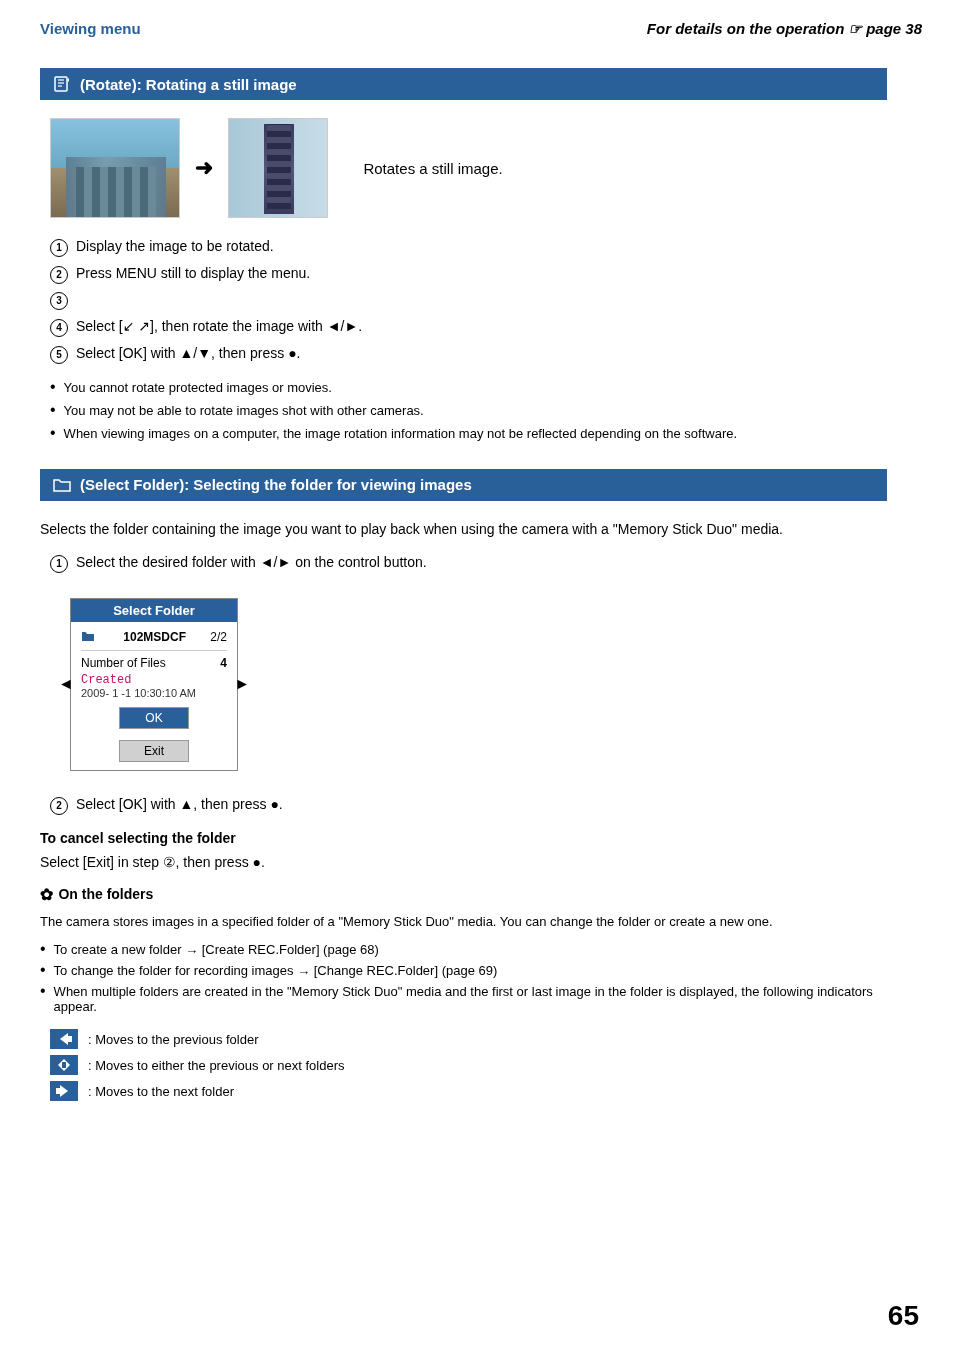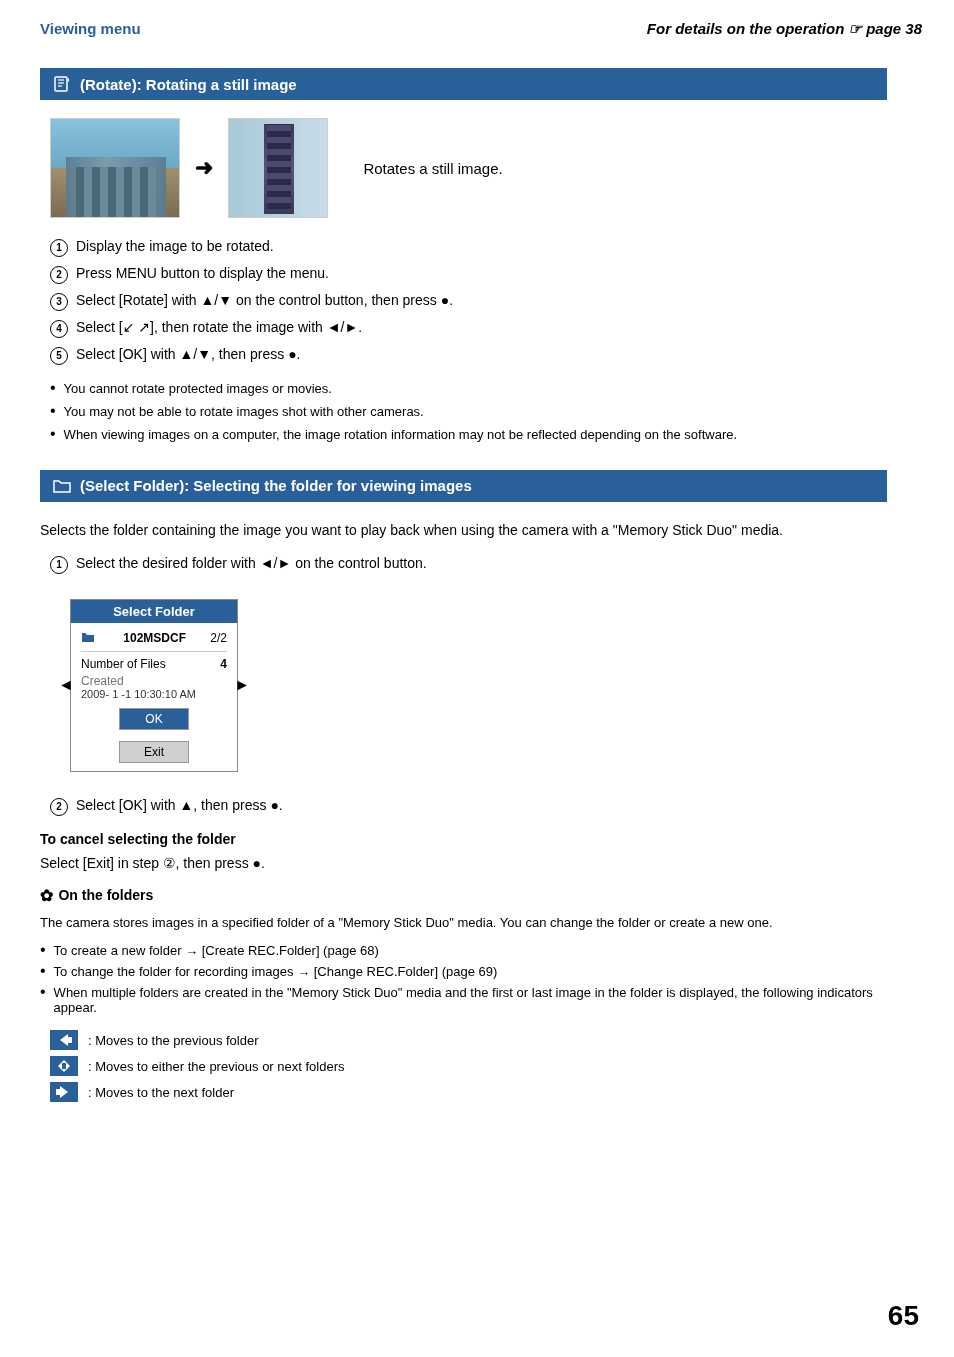--- a/index.html
+++ b/index.html
@@ -314,25 +314,24 @@
       <span style="margin-left: 35px; font-size: 15px;">Rotates a still image.</span>
     </div>
 
     <div class="steps">
       <div class="step-item">
         <span class="circled">1</span>
         <span>Display the image to be rotated.</span>
       </div>
       <div class="step-item">
         <span class="circled">2</span>
-        <span>Press MENU button to display the menu.</span>
+        <span>Press MENU still to display the menu.</span>
       </div>
       <div class="step-item">
         <span class="circled">3</span>
-        <span>Select [Rotate] with ▲/▼ on the control button, then press ●.</span>
       </div>
       <div class="step-item">
         <span class="circled">4</span>
         <span>Select [↙ ↗], then rotate the image with ◄/►.</span>
       </div>
       <div class="step-item">
         <span class="circled">5</span>
         <span>Select [OK] with ▲/▼, then press ●.</span>
       </div>
     </div>
@@ -383,21 +382,21 @@
                 </svg>
               </span>
               <span style="font-weight: bold; font-size: 12px;">102MSDCF</span>
               <span style="font-size: 12px;">2/2</span>
             </div>
             <div class="folder-box-divider"></div>
             <div class="folder-box-row">
               <span style="font-size: 12px;">Number of Files</span>
               <span style="font-size: 12px; font-weight: bold;">4</span>
             </div>
-            <div style="font-size: 12px; color: #737373;">
+            <div style="font-size: 12px; color: #be185d; font-family: Liberation Mono, monospace;">
               <span>Created</span>
             </div>
             <div class="folder-box-date">2009- 1 -1  10:30:10 AM</div>
             <div class="folder-box-buttons">
               <div class="folder-btn selected">OK</div>
               <div class="folder-btn">Exit</div>
             </div>
           </div>
         </div>
         <span class="folder-nav-right">►</span>

